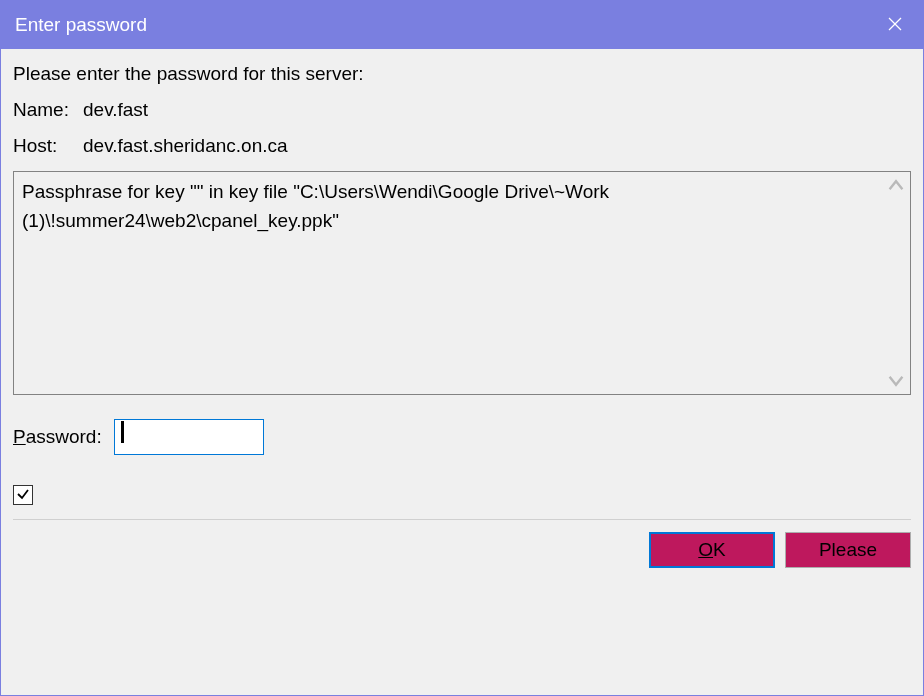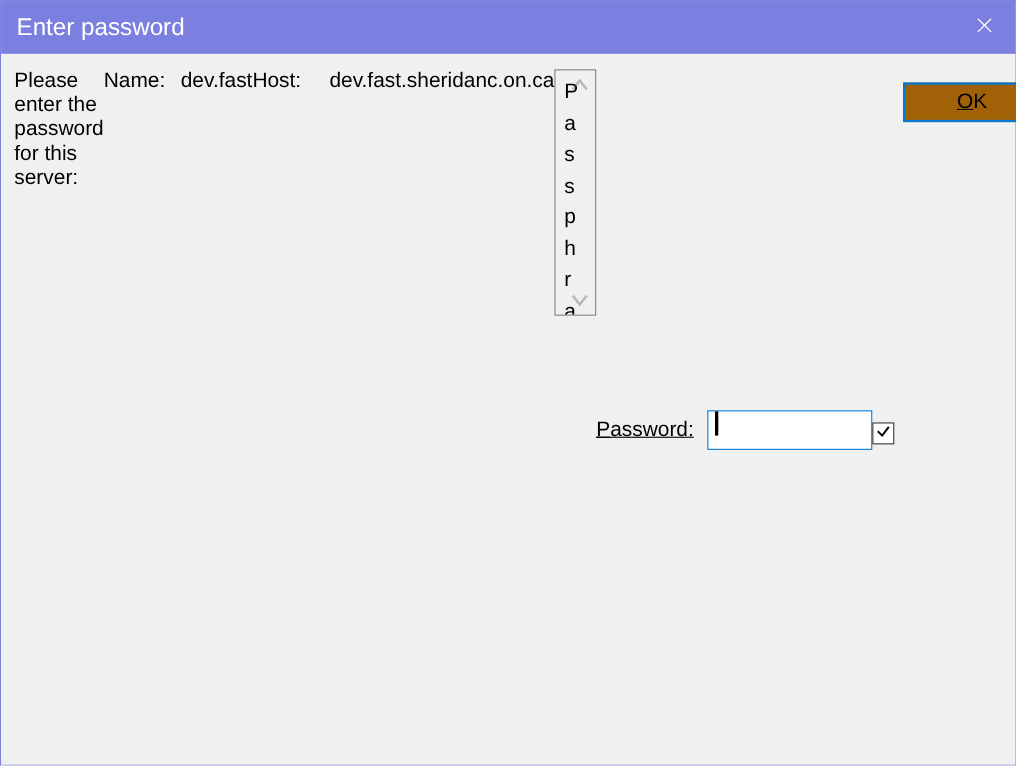--- a/index.html
+++ b/index.html
@@ -1,42 +1,42 @@
 <!DOCTYPE html>
 <html><head>
   <meta charset="utf-8">
   <style>
     * { box-sizing: border-box; margin: 0; padding: 0; }
     html, body { width: 924px; height: 696px; font-family: "Segoe UI", Tahoma, sans-serif; font-size: 19px; color: #000; background: #f0f0f0; overflow: hidden; }
     .window { width: 924px; height: 696px; border: 1px solid #7a7fe0; display: flex; flex-direction: column; }
     .titlebar { background: #7a7fe0; color: #fff; height: 48px; display: flex; align-items: center; justify-content: space-between; padding-left: 14px; }
-    .titlebar .title { font-size: 22px; font-weight: 400; }
+    .titlebar .title { font-size: 19px; font-weight: 400; }
     .titlebar .close { width: 56px; height: 48px; display: flex; align-items: center; justify-content: center; cursor: pointer; }
     .titlebar .close svg { width: 14px; height: 14px; }
-    .body { flex: 1; padding: 14px 12px 0 12px; display: flex; flex-direction: row; background: #f0f0f0; }
+    .body { flex: 1; padding: 14px 12px 0 12px; display: flex; flex-direction: column; background: #f0f0f0; }
     .prompt { margin-bottom: 14px; }
     .info-row { display: flex; margin-bottom: 14px; }
     .info-label { width: 70px; }
     .info-value { }
     .challenge-label { margin-top: 22px; margin-bottom: 8px; }
     .challenge-box { position: relative; border: 1px solid #828282; background: #f0f0f0; height: 224px; padding: 6px 28px 6px 8px; font-size: 19px; line-height: 1.5; overflow: hidden; word-break: break-word; }
     .scroll-arrow { position: absolute; right: 6px; width: 16px; height: 16px; display: flex; align-items: center; justify-content: center; opacity: 0.35; }
     .scroll-up { top: 6px; }
     .scroll-down { bottom: 6px; }
-    .pwd-row { display: flex; align-items: center; margin-top: 24px; text-decoration: underline; }
+    .pwd-row { display: flex; align-items: center; margin-top: 24px; }
     .pwd-label { margin-right: 12px; }
     .pwd-label .ul { text-decoration: underline; }
     .pwd-input { width: 150px; height: 36px; border: 1px solid #0078d7; background: #fff; padding: 0 6px; font-size: 19px; font-family: inherit; outline: none; }
     .remember-row { display: flex; align-items: center; margin-top: 30px; }
     .check { width: 20px; height: 20px; border: 1px solid #333; background: #fff; display: flex; align-items: center; justify-content: center; margin-right: 8px; cursor: pointer; }
     .check svg { width: 14px; height: 14px; }
     .remember-label .ul { text-decoration: underline; }
     .sep { border: none; border-top: 1px solid #d0d0d0; margin-top: 14px; }
     .btn-row { display: flex; justify-content: flex-end; gap: 10px; margin-top: 12px; padding-bottom: 4px; }
-    .btn { width: 126px; height: 36px; border: 1px solid #adadad; background: #a16207; font-family: inherit; font-size: 19px; cursor: pointer; display: flex; align-items: center; justify-content: center; }
+    .btn { width: 126px; height: 36px; border: 1px solid #adadad; background: #be185d; font-family: inherit; font-size: 19px; cursor: pointer; display: flex; align-items: center; justify-content: center; }
     .btn.default { border: 2px solid #0078d7; }
     .btn .ul { text-decoration: underline; }
     .caret { display: inline-block; width: 3px; height: 22px; background: #000; vertical-align: middle; }
   </style>
 </head>
 <body>
 
 <div class="window">
   <div class="titlebar">
     <span class="title">Enter password</span>

